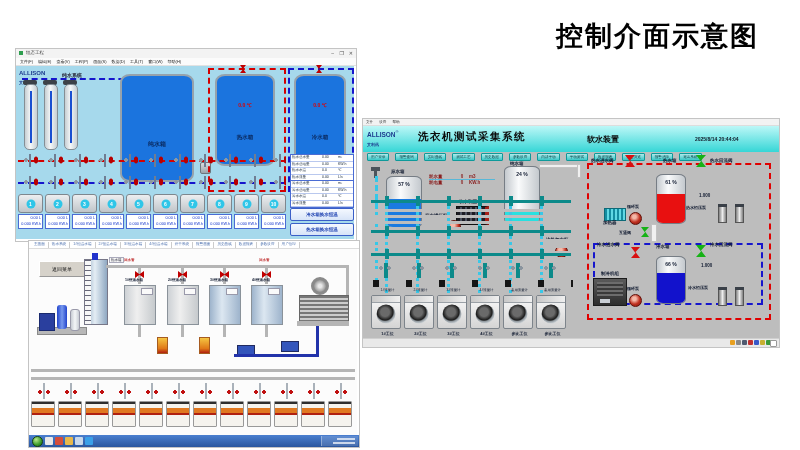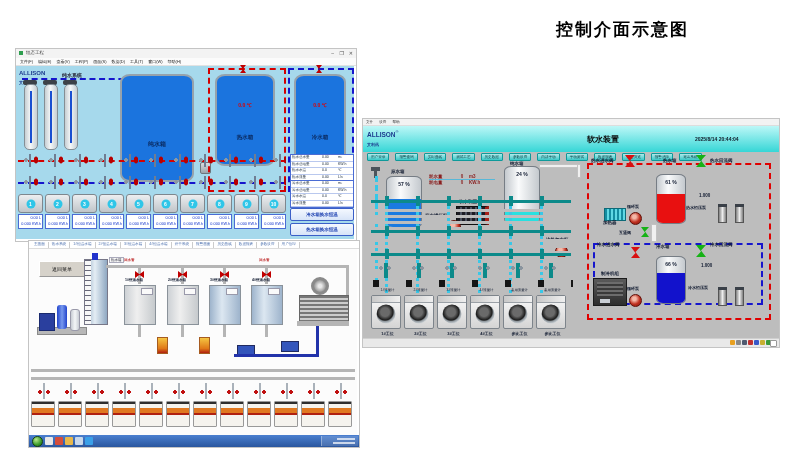--- a/index.html
+++ b/index.html
@@ -3,21 +3,21 @@
 <meta charset="utf-8">
 <style>
   html,body{margin:0;padding:0;background:#fff;font-family:"Liberation Sans",sans-serif;}
   .slide{position:relative;width:800px;height:450px;background:#fff;overflow:hidden;}
   .abs{position:absolute;}
   
   .logo{position:absolute;left:18px;top:8px;color:#1c3b8e;white-space:nowrap;}
   .logo .en{font-size:21px;font-weight:900;letter-spacing:.5px;}
   .logo .cn{font-size:20px;font-weight:800;margin-left:6px;}
   .logo .reg{font-size:9px;vertical-align:top;position:relative;top:-4px;}
-  .slide-title{position:absolute;left:556px;top:18px;font-family:"Liberation Serif",serif;font-size:17px;color:#000;letter-spacing:2px;font-weight:600;}
+  .slide-title{position:absolute;left:556px;top:18px;font-family:"Liberation Serif",serif;font-size:27px;color:#000;letter-spacing:2px;font-weight:600;}
   
   .shot{position:absolute;border:1px solid #c4c4c4;overflow:hidden;background:#fff;}
   .titlebar{position:absolute;left:0;top:0;right:0;height:9px;background:#f3f3f3;border-bottom:1px solid #ddd;}
   .titlebar .ticon{position:absolute;left:3px;top:2px;width:4px;height:4px;background:#2e9e4f;}
   .titlebar .ttext{position:absolute;left:10px;top:1px;font-size:4.5px;color:#333;}
   .wctrl{position:absolute;top:1px;font-size:5px;color:#555;line-height:6px;}
   .menubar{position:absolute;left:0;right:0;height:8px;background:#fbfbfb;border-bottom:1px solid #e2e2e2;display:flex;gap:5px;padding:1px 4px 0;box-sizing:border-box;}
   .menubar span{font-size:4px;color:#222;white-space:nowrap;}
   
   .s1canvas{position:absolute;left:0;top:17px;width:338px;height:173px;background:#a6d9ec;}
@@ -468,20 +468,21 @@
     <div class="s3titlebar">
       <span>文件</span>
       <span>设置</span>
       <span>帮助</span>
     </div>
     <div class="s3header">
       <div class="s3brand">
         <span class="en">ALLISON</span><span style="font-size:4px;vertical-align:top;">®</span><br>
         <span class="cn">艾利讯</span>
       </div>
+      <span class="s3htitle">洗衣机测试采集系统</span>
       <span class="s3page">软水装置</span>
       <span class="s3dt">2025/8/14  20:44:04</span>
     </div>
     <div class="s3menu">
       <span>用户登录</span>
       <span>报警查询</span>
       <span>实时曲线</span>
       <span>测试工艺</span>
       <span>历史数据</span>
       <span>参数设置</span>

